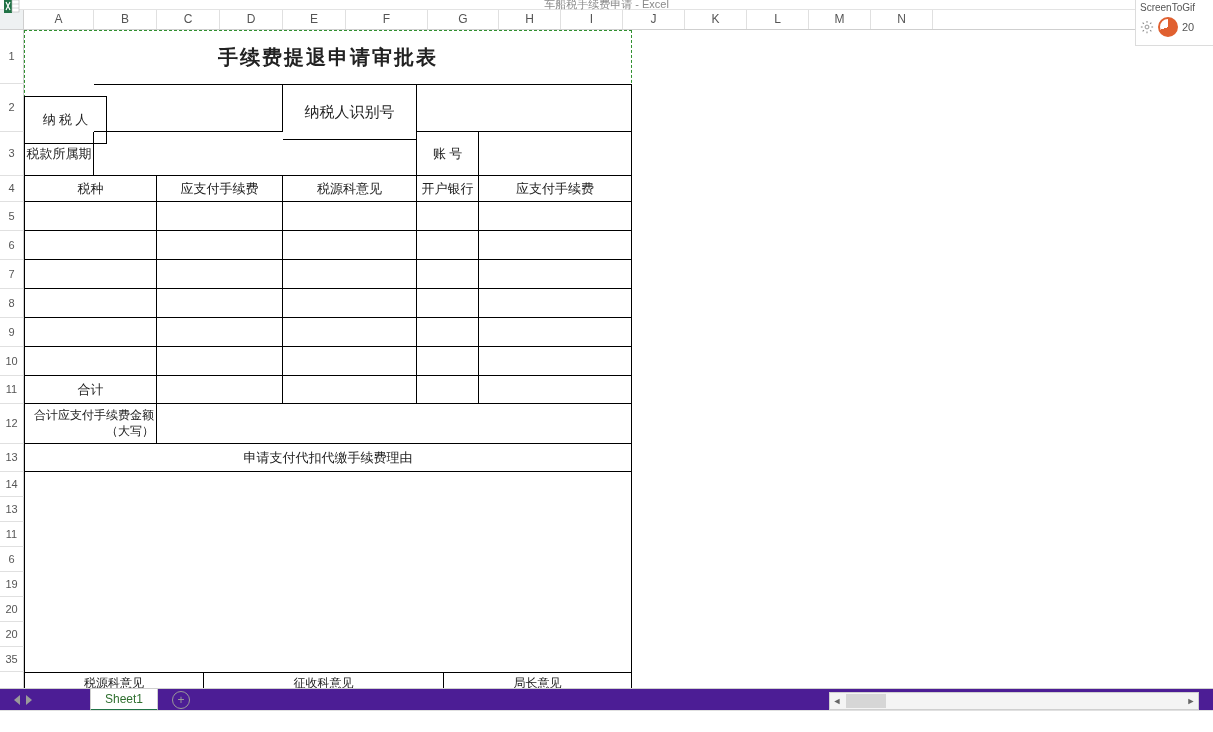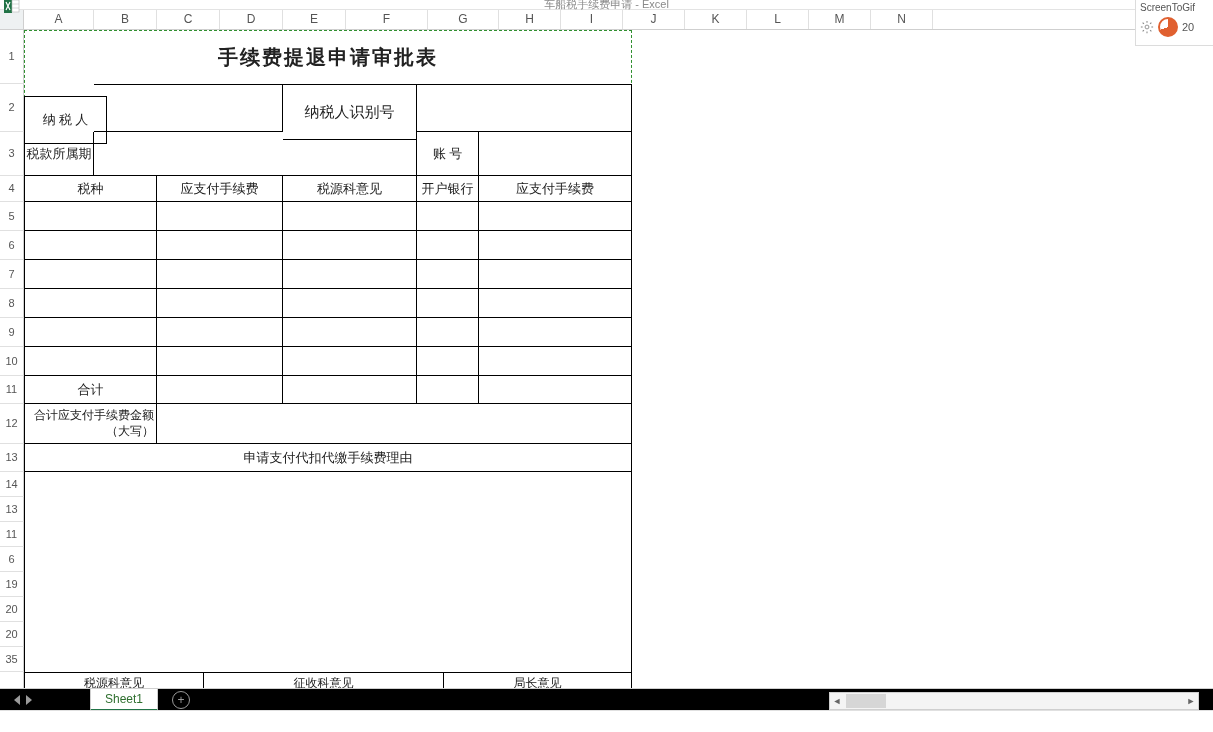--- a/index.html
+++ b/index.html
@@ -32,21 +32,21 @@
   
   .print-area { position:absolute; border:1px dashed #2f8f2f; }
 
   
   .formtable { position:absolute; left:0; top:0; }
   .cell { position:absolute; font-size:13px; color:#222; display:flex; align-items:center; justify-content:center; text-align:right; font-family:"SimSun","宋体",serif; }
   .b-top{border-top:1px solid #000}.b-bot{border-bottom:1px solid #000}.b-lft{border-left:1px solid #000}.b-rgt{border-right:1px solid #000}
   .title-cell { font-size:20px; font-weight:bold; letter-spacing:2px; font-family:"SimSun","宋体",serif;}
   
   
-  .tabbar { position:absolute; left:0; bottom:22px; right:0; height:22px; background:#000000; border-top:1px solid #cfcfcf; display:flex; align-items:center; }
+  .tabbar { position:absolute; left:0; bottom:22px; right:0; height:22px; background:#4c1d95; border-top:1px solid #cfcfcf; display:flex; align-items:center; }
   .tab-nav { width:90px; display:flex; gap:6px; padding-left:14px; align-items:center; }
   .tab-nav .tri { width:0;height:0;border-top:5px solid transparent;border-bottom:5px solid transparent; }
   .tab-nav .tri.l{border-right:6px solid #9a9a9a}
   .tab-nav .tri.r{border-left:6px solid #9a9a9a}
   .sheet-tab { height:22px; padding:0 14px; font-size:12px; color:#2f6f2f; background:#fff; border:1px solid #cfcfcf; border-top:none; border-bottom:2px solid #217346; line-height:20px; }
   .add-sheet { width:18px;height:18px;border:1px solid #9a9a9a;border-radius:50%;margin-left:14px;display:flex;align-items:center;justify-content:center;color:#9a9a9a;font-size:12px; }
   .hscroll { position:absolute; right:14px; bottom:22px; width:370px; height:18px; border:1px solid #cfcfcf; background:#f4f4f4; display:flex; align-items:center; }
   .hscroll .thumb { width:40px; height:14px; background:#d6d6d6; margin-left:2px; }
   .hscroll .arrow { width:14px;height:14px;display:flex;align-items:center;justify-content:center;color:#666;font-size:9px;}
   .statusbar { position:absolute; left:0; bottom:0; right:0; height:22px; background:#fff; border-top:1px solid #e0e0e0; }

